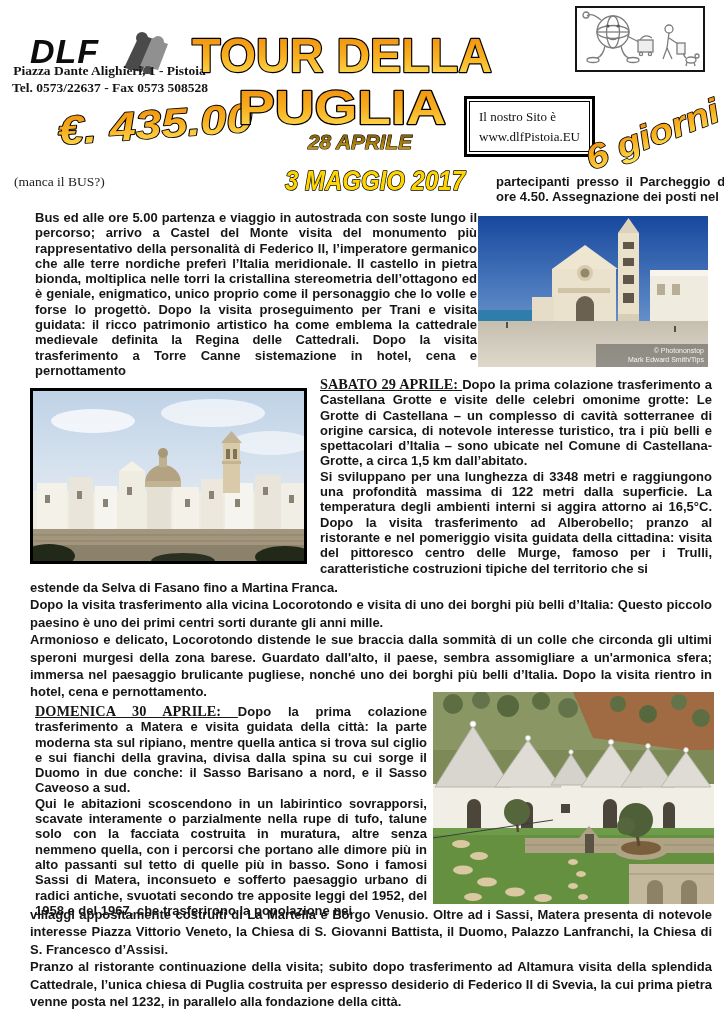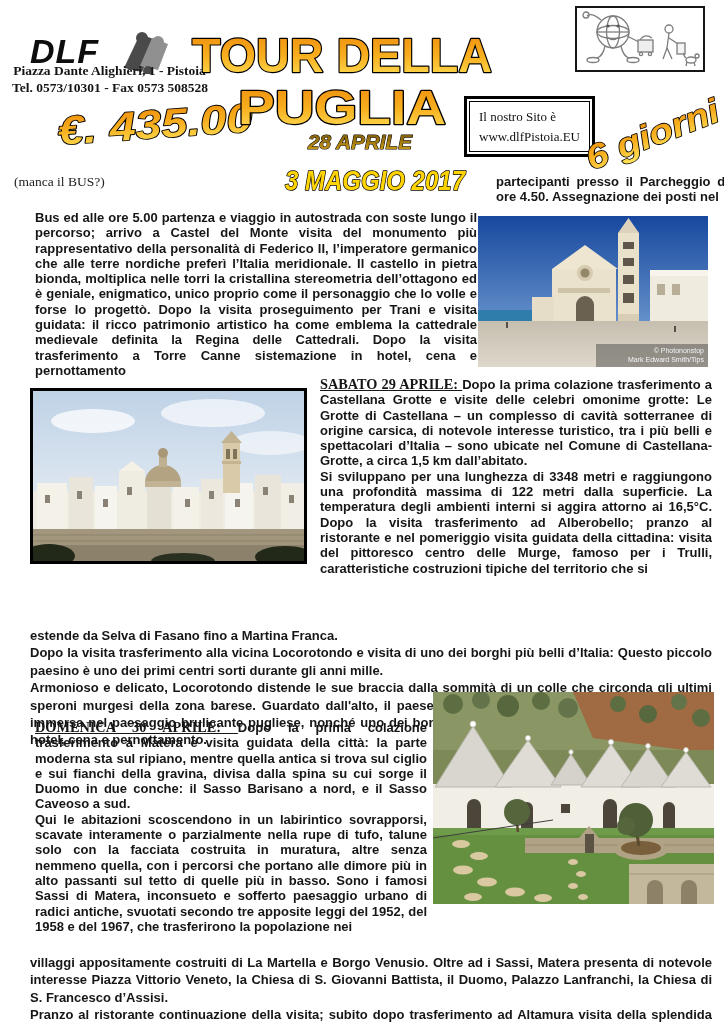--- a/index.html
+++ b/index.html
@@ -6,21 +6,21 @@
   html,body { background:#fff; }
   #page {
     position:relative; width:724px; height:1024px; background:#ffffff;
     font-family:"Liberation Sans", sans-serif; color:#151515; overflow:hidden;text-decoration:underline;
   }
   .abs { position:absolute; }
   .btext {
     font-weight:bold; font-size:13px; line-height:15.3px;
     text-align:justify; color:#161616;
   }
-  .wide { line-height:17.4px;margin-top:48px; }
+  .wide { line-height:17.4px; }
   .sans-head { text-decoration:underline; }
   .serif-head { font-family:"Liberation Serif", serif; font-size:14.3px; font-weight:bold; text-decoration:underline; }
   .addr { font-family:"Liberation Serif", serif; font-weight:bold; font-size:13.5px; white-space:nowrap; text-align:center; }
   .note { font-family:"Liberation Serif", serif; font-size:13.5px; color:#222; }
   .sector { font-family:"DejaVu Sans", sans-serif; font-weight:bold; font-size:19px; letter-spacing:.5px; color:#232323; text-align:center; }
   .sitebox-outer { border:3px solid #000; background:#fff; padding:2px; }
   .sitebox-inner { border:1px solid #000; padding:5px 9px; font-family:"Liberation Serif", serif; font-size:13px; line-height:1.5; color:#111; }
   .cartoon-box { border:2px solid #151515; background:#fff; }
   .photo { display:block; }
   .frame { border:3px solid #000; }
@@ -36,21 +36,21 @@
     <text x="0" y="37" font-size="34" font-weight="bold" font-style="italic" letter-spacing="1" fill="#0d0d0d">DLF</text>
     <g>
       <polygon points="94,42 110,8 126,14 112,46" fill="#4a4a4a"></polygon>
       <circle cx="112" cy="12" r="6" fill="#4a4a4a"></circle>
       <polygon points="110,40 122,12 138,18 128,44" fill="#909090"></polygon>
       <circle cx="128" cy="16" r="6" fill="#909090"></circle>
       <circle cx="118" cy="45" r="5" fill="#4a4a4a"></circle>
     </g>
   </svg>
   <div class="abs addr" style="left:12px; top:63px; width:195px;">Piazza Dante Alighieri, 1 - Pistoia</div>
-  <div class="abs addr" style="left:12px; top:80px; width:195px;">Tel. 0573/10301 - Fax 0573 508528</div>
+  <div class="abs addr" style="left:12px; top:80px; width:195px;">Tel. 0573/22637 - Fax 0573 508528</div>
 
   <svg class="abs" style="left:48px; top:96px;" width="215" height="60" viewBox="0 0 215 60">
     <defs>
       <linearGradient id="gold" x1="0" y1="0" x2="0" y2="1">
         <stop offset="0" stop-color="#ee8a0c"></stop>
           <stop offset=".5" stop-color="#f7ae1e"></stop>
           <stop offset="1" stop-color="#ffe35a"></stop>
       </linearGradient>
       <linearGradient id="amber" x1="0" y1="0" x2="0" y2="1">
         <stop offset="0" stop-color="#6e4e06"></stop>
@@ -217,21 +217,21 @@
       <ellipse cx="252" cy="166" rx="30" ry="11" fill="#232918"></ellipse>
     </svg>
   </div>
 
   <div class="abs btext wide" style="left:30px; top:579px; width:682px;">
     <p>estende da Selva di Fasano fino a Martina Franca.</p>
     <p>Dopo la visita trasferimento alla vicina Locorotondo e visita di uno dei borghi più belli d’Italia: Questo piccolo paesino è uno dei primi centri sorti durante gli anni mille.</p>
     <p>Armonioso e delicato, Locorotondo distende le sue braccia dalla sommità di un colle che circonda gli ultimi speroni murgesi della zona barese. Guardato dall'alto, il paese, sembra assomigliare a un'armonica sfera; immersa nel paesaggio brulicante pugliese, nonché uno dei borghi più belli d’Italia. Dopo la visita rientro in hotel, cena e pernottamento.</p>
   </div>
 
-  <div class="abs btext" style="left:35px; top:704px; width:392px;margin-top:16px;">
+  <div class="abs btext" style="left:35px; top:704px; width:392px;">
     <p><span class="serif-head">DOMENICA 30 APRILE: </span><span>Dopo la prima colazione trasferimento a Matera e visita guidata della città: la parte moderna sta sul ripiano, mentre quella antica si trova sul ciglio e sui fianchi della gravina, divisa dalla spina su cui sorge il Duomo in due conche: il Sasso Barisano a nord, e il Sasso Caveoso a sud.</span></p>
     <p>Qui le abitazioni scoscendono in un labirintico sovrapporsi, scavate interamente o parzialmente nella rupe di tufo, talune solo con la facciata costruita in muratura, altre senza nemmeno quella, con i percorsi che portano alle dimore più in alto passanti sul tetto di quelle più in basso. Sono i famosi Sassi di Matera, inconsueto e sofferto paesaggio urbano di radici antiche, svuotati secondo tre apposite leggi del 1952, del 1958 e del 1967, che trasferirono la popolazione nei</p>
   </div>
 
   <svg class="abs photo" style="left:433px; top:692px;" width="281" height="212" viewBox="0 0 281 212">
     <rect width="281" height="70" fill="#8a9663"></rect>
     <polygon points="140,0 281,0 281,62 160,46" fill="#a06a42"></polygon>
     <g>
       <circle cx="20" cy="12" r="10" fill="#5d6e42"></circle>
         <circle cx="48" cy="8" r="9" fill="#64744a"></circle>

